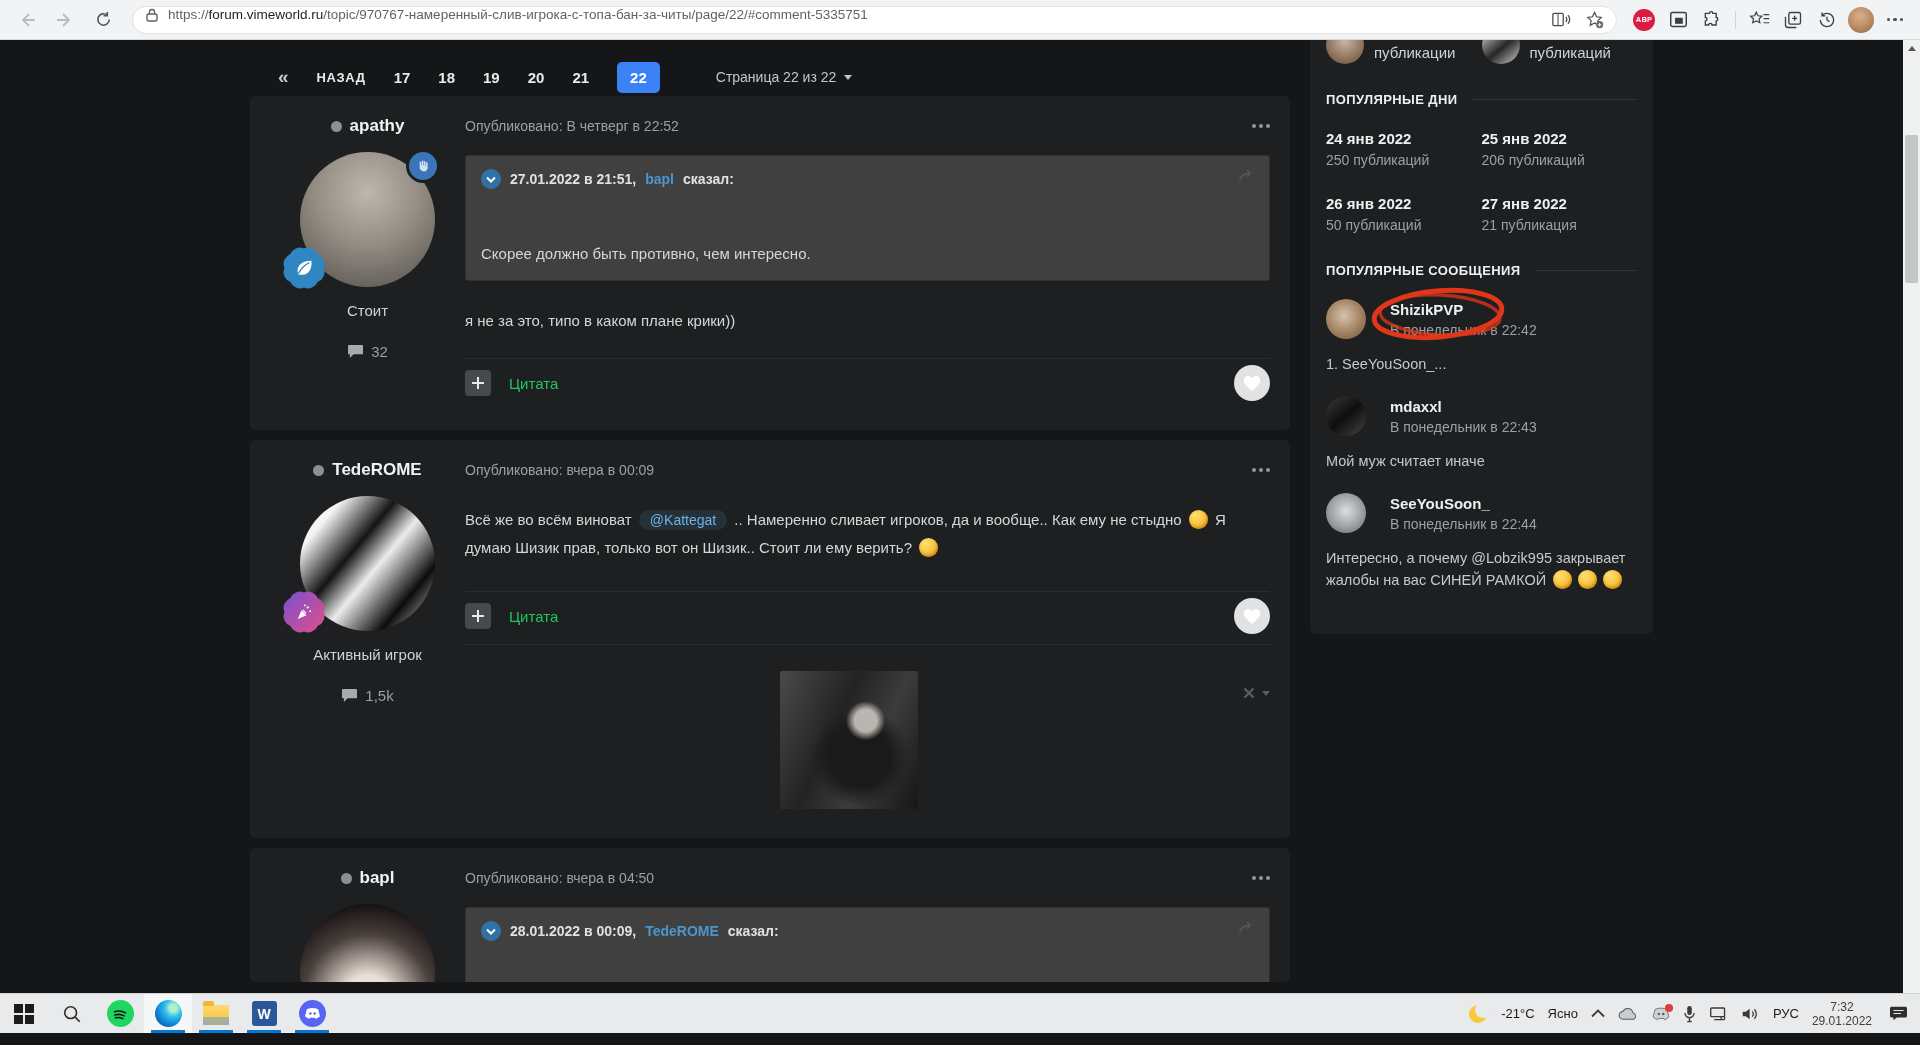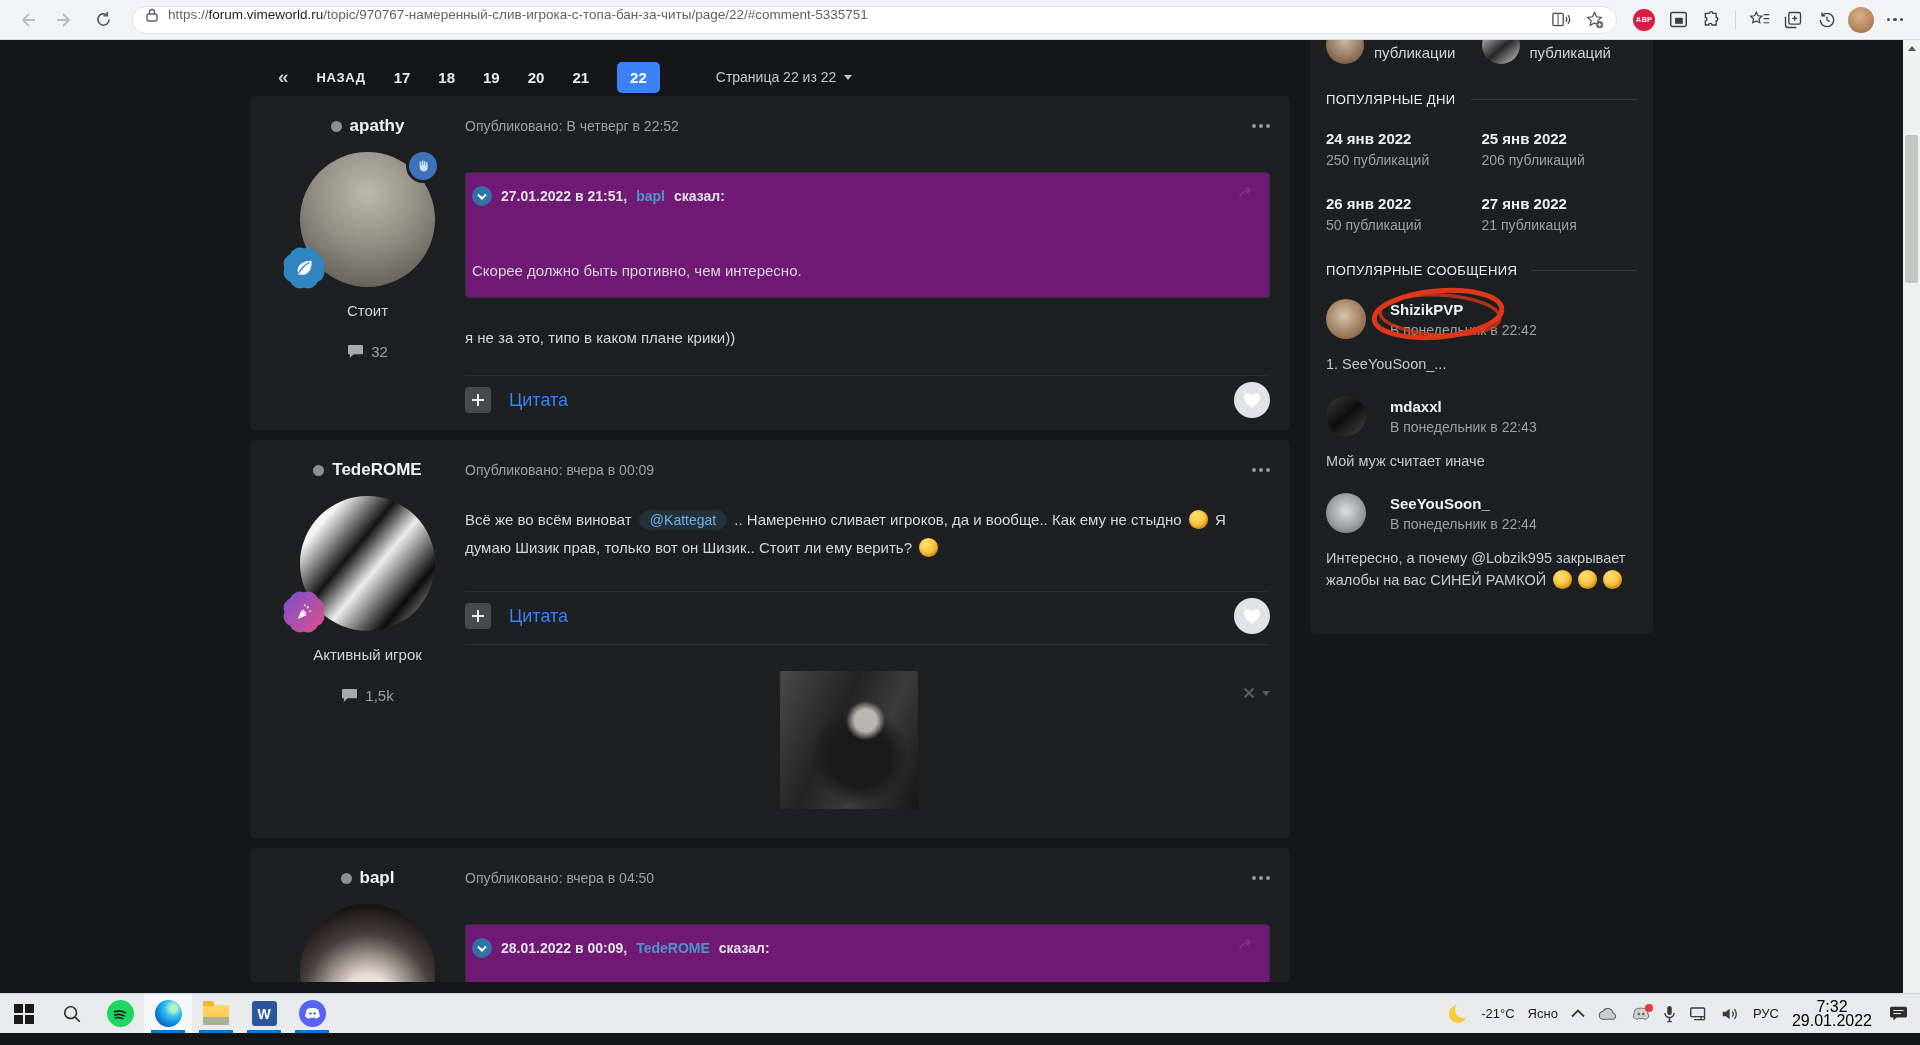--- a/index.html
+++ b/index.html
@@ -57,22 +57,22 @@
   .av-bapl { background:radial-gradient(circle at 50% 70%, #e9dfd7 20%, #4a403c 55%, #191414 80%); }
   .mini-badge { position:absolute; top:-3px; right:-5px; width:34px; height:34px; border-radius:50%;
     background:#3c73b9; border:3px solid #1d1f20; display:flex; align-items:center; justify-content:center; }
   .seal { position:absolute; bottom:-4px; left:-19px; width:46px; height:46px; }
   .seal-inner { position:absolute; inset:0; display:flex; align-items:center; justify-content:center; }
   .role { text-align:center; color:#cfd2d4; font-size:15px; margin-top:15px; }
   .replies { display:flex; align-items:center; justify-content:center; gap:7px; margin-top:24px;
     color:#9ba0a3; font-size:15px; }
   .content-col { flex:1; padding-bottom:4px; min-width:0; }
 
-  .quote-box { margin-top:36px; background:#701a75; border:1px solid #2e3032; border-radius:3px;
-    padding:13px 6px 18px; position:relative; }
+  .quote-box { margin-top:19px; background:#404040; border:1px solid #2e3032; border-radius:3px;
+    padding:13px 15px 18px; position:relative; }
   .q-head { display:flex; align-items:center; gap:9px; font-size:14px; font-weight:bold; color:#dfe1e2; }
   .q-user { color:#4a96cd; }
   .q-arrow { position:absolute; top:10px; right:12px; opacity:.45; }
   .q-body { margin-top:56px; color:#d4d6d7; font-size:15px; }
 
   .post-text { margin-top:26px; color:#d4d6d7; font-size:15px; line-height:27px; }
   .post-text-wide { max-width:790px; }
   .mention { background:rgba(77,144,194,.16); color:#6fb1e4; border-radius:12px;
     padding:2px 11px; font-size:14px; margin:0 3px; }
   .emoji { display:inline-block; width:19px; height:19px; border-radius:50%;
@@ -80,21 +80,21 @@
     color:transparent; overflow:hidden; vertical-align:-4px; margin:0 3px;
     font-size:13px; line-height:19px; text-align:center;
     box-shadow:inset -1px -2px 3px rgba(160,90,0,.45); }
 
   .post-divider { border-top:1px solid #2b2d2f; margin-top:24px; }
   .post-footer { display:flex; align-items:center; height:48px; }
   .plus-btn { width:26px; height:26px; background:#474a4d; border-radius:4px; position:relative; }
   .plus-btn::before, .plus-btn::after { content:""; position:absolute; background:#e8eaeb; }
   .plus-btn::before { left:7px; right:7px; top:12px; height:2px; }
   .plus-btn::after { top:7px; bottom:7px; left:12px; width:2px; }
-  .quote-link { margin-left:18px; color:#3b82f6; font-size:18px; }
+  .quote-link { margin-left:18px; color:#22c55e; font-size:15px; }
   .heart-btn { margin-left:auto; width:36px; height:36px; border-radius:50%; background:#e0e2e3;
     display:flex; align-items:center; justify-content:center; }
 
   .sig { position:relative; }
   .sig-img { width:138px; height:138px; margin:26px 0 20px 315px; border-radius:2px;
     background:
       radial-gradient(circle at 62% 36%, rgba(225,218,210,.8) 0 9%, rgba(225,218,210,0) 16%),
       radial-gradient(circle at 58% 62%, #1a1a1a 0 26%, rgba(26,26,26,0) 42%),
       linear-gradient(115deg,#4a4a4a,#232323 40%,#3c3c3c 65%,#161616); }
   .sig-dismiss { position:absolute; top:16px; right:0; display:flex; align-items:center; gap:7px; }
@@ -109,21 +109,21 @@
   
   .sidebar { width:343px; margin-left:20px; }
   .side-panel { background:#1d1f20; border-radius:0 0 6px 6px; height:594px; padding:0 16px; overflow:hidden; position:relative; }
   .stats-row { display:flex; }
   .stat { flex:1; display:flex; gap:10px; align-items:flex-end; }
   .stat-avatar { width:38px; height:38px; border-radius:50%; margin-top:-14px; flex-shrink:0; }
   .sa-1 { background:radial-gradient(circle at 50% 40%, #c9b6a3, #8f735c 60%, #5c4634); }
   .sa-2 { background:linear-gradient(140deg,#e9e9e9,#262626 55%,#cfcfcf); }
   .stat-label { color:#cfd2d4; font-size:15px; padding-bottom:3px; }
   .side-heading { margin-top:28px; display:flex; align-items:center; gap:14px;
-    color:#eef0f1; font-weight:normal; font-size:13px; letter-spacing:.4px; }
+    color:#eef0f1; font-weight:bold; font-size:13px; letter-spacing:.4px; }
   .side-heading .rule { flex:1; height:1px; background:#34373a; }
   .days-grid { display:grid; grid-template-columns:1fr 1fr; row-gap:27px; margin-top:23px; }
   .day-date { color:#eef0f1; font-weight:bold; font-size:15px; }
   .day-count { color:#9ba0a3; font-size:14px; margin-top:5px; }
   .pmsg { margin-top:21px; }
   .pmsg-head { display:flex; gap:24px; position:relative; }
   .pmsg-avatar { width:40px; height:40px; border-radius:50%; flex-shrink:0; }
   .pa-dog { background:radial-gradient(circle at 45% 42%, #d6c3ac, #a08060 55%, #6e5338); }
   .pa-dark { background:linear-gradient(140deg,#3a3a3a,#0e0e0e 50%,#454545); }
   .pa-gray { background:radial-gradient(circle at 50% 45%, #dedede, #9aa0a4 55%, #5c6166); }
@@ -159,21 +159,21 @@
   .word-icon { width:25px; height:25px; background:#2b579a; border-radius:3px; color:#fff;
     display:flex; align-items:center; justify-content:center; font-weight:bold; font-size:14px; }
   .word-icon::after { content:"W"; }
   .tray { margin-left:auto; display:flex; align-items:center; gap:13px; padding-right:12px; }
   .tray-text { color:#1c1c1c; font-size:13px; }
   .tray-ico { display:flex; align-items:center; justify-content:center; position:relative; }
   .red-dot { position:absolute; top:-3px; right:-3px; width:8px; height:8px; border-radius:50%; background:#e03c3c; }
   .moon { position:relative; width:20px; height:20px; }
   .moon::before { content:""; position:absolute; inset:1px; border-radius:50%; background:#f8ca35; }
   .moon::after { content:""; position:absolute; top:-2px; left:7px; width:16px; height:16px; border-radius:50%; background:#e8eaeb; }
-  .clock-block { text-align:center; color:#000000; font-size:16px; line-height:14px; }
+  .clock-block { text-align:center; color:#404040; font-size:12px; line-height:14px; }
 </style>
 </head>
 <body>
 
 <header class="toolbar">
   <div class="nav-btn">
     <svg width="20" height="20" viewBox="0 0 20 20">
         <path d="M12 4l-6 6 6 6M6 10h12" stroke="#b9bcbe" stroke-width="1.8" fill="none"></path>
       </svg>
   </div>

